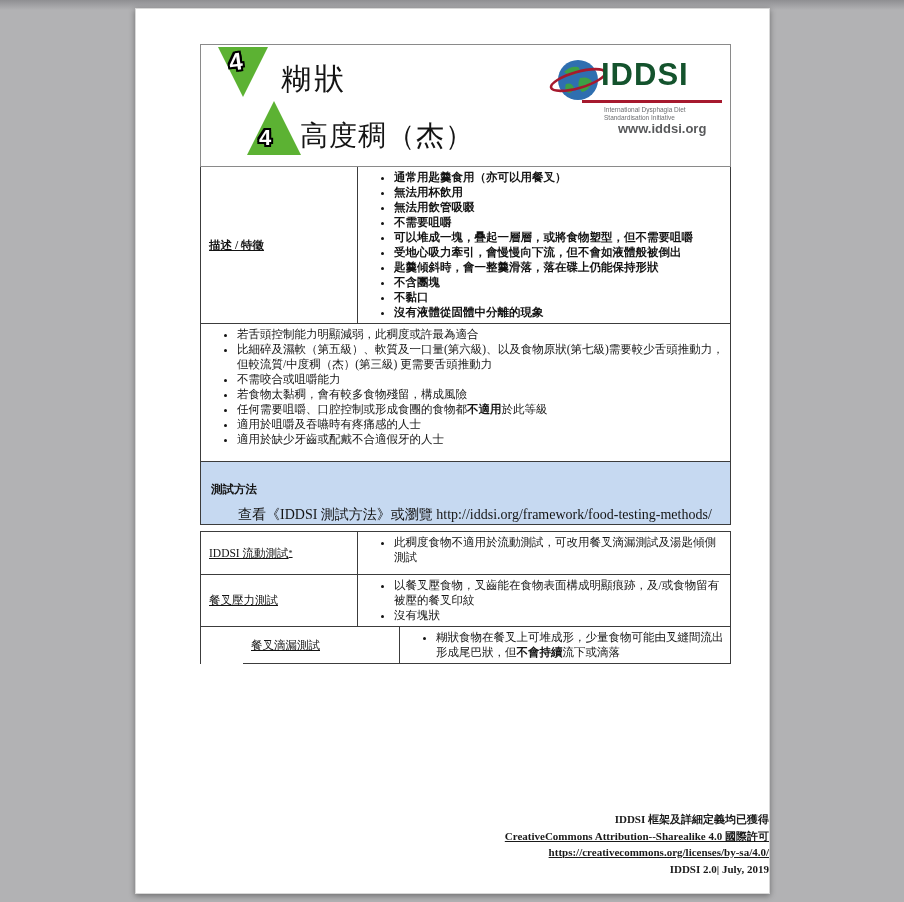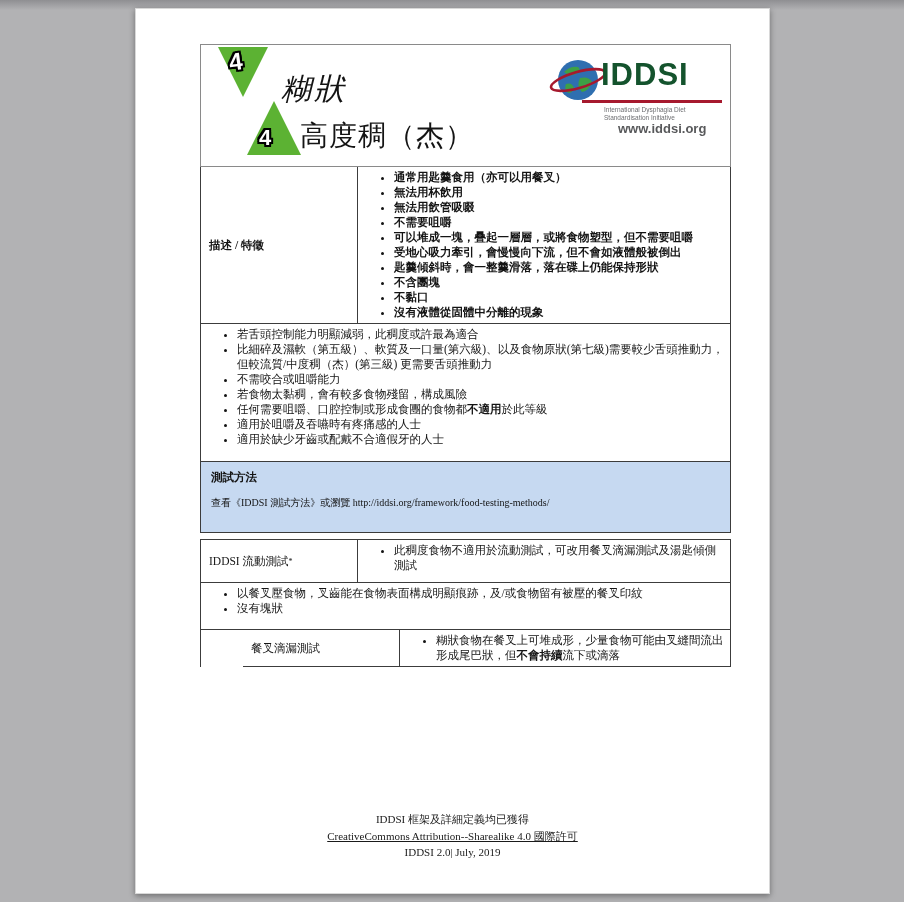--- a/index.html
+++ b/index.html
@@ -14,58 +14,58 @@
   .tri-down{position:absolute;left:17px;top:2px;width:0;height:0;
     border-left:25px solid transparent;border-right:25px solid transparent;
     border-top:50px solid var(--triangle_green);}
   .tri-up{position:absolute;left:46px;top:56px;width:0;height:0;
     border-left:27px solid transparent;border-right:27px solid transparent;
     border-bottom:54px solid var(--triangle_green);}
   .tri-num{position:absolute;color:#fff;font-family:"Liberation Sans",sans-serif;font-weight:bold;
     text-shadow:-2px -2px 0 #000,2px -2px 0 #000,-2px 2px 0 #000,2px 2px 0 #000,0 2px 0 #000,0 -2px 0 #000,2px 0 0 #000,-2px 0 0 #000;}
   .num1{left:28px;top:3px;font-size:24px;transform:rotate(-8deg);}
   .num2{left:58px;top:80px;font-size:22px;}
-  .title-main{position:absolute;left:80px;top:24px;font-size:30px;letter-spacing:3px;font-style:italic;}
+  .title-main{position:absolute;left:80px;top:14px;font-size:30px;letter-spacing:3px;}
   .title-sub{position:absolute;left:99px;top:72px;font-size:28px;letter-spacing:1px;}
 
   
   .logo{position:absolute;right:6px;top:13px;width:168px;font-family:"Liberation Sans",sans-serif;}
   .logo-row{display:flex;align-items:flex-start;}
   .globe{width:44px;height:44px;flex:0 0 44px;overflow:visible;}
   .brand{font-size:31px;font-weight:bold;color:#14532d;letter-spacing:1px;line-height:34px;margin-left:1px;}
   .red-rule{height:3px;background:var(--logo_red);margin:-2px 2px 0 26px;}
   .tagline{margin:3px 0 0 48px;font-size:6.5px;line-height:7.5px;color:#6d6e71;}
   .website{margin:0 0 0 62px;font-size:13px;font-weight:bold;color:#58595b;}
 
   
   .dtable{border:1px solid #3c3c3c;border-bottom:none;margin-top:-1px;}
   .trow{display:flex;border-bottom:1px solid #3c3c3c;}
   .tlabel{width:157px;flex:0 0 157px;border-right:1px solid #3c3c3c;box-sizing:border-box;
-    display:flex;align-items:center;padding:2px 11px 2px 8px;font-size:11.5px;line-height:15px;white-space:pre-line;}
+    display:flex;align-items:center;padding:2px 11px 2px 8px;font-size:11.5px;line-height:15px;white-space:pre-line;text-decoration:underline;}
   .tcell{flex:1;padding:1px 4px 1px 0;}
   .tcell ul{margin:2px 0;padding-left:36px;}
   .tcell li{font-size:11.5px;line-height:15px;}
   .b{font-weight:bold;}
   #main-table .trow:nth-child(1){min-height:151px;}
   #main-table .trow:nth-child(2){min-height:137px;}
   #tests-table .trow:nth-child(1){min-height:42px;}
   #tests-table .trow:nth-child(2){min-height:46px;}
   #tests-table .trow:nth-child(3){min-height:32px;margin-left:42px;}
   sup{font-size:8px;}
 
   
   .banner{margin-top:-1px;border:1px solid #3c3c3c;background:var(--banner_blue);
-    box-sizing:border-box;height:72px;padding:8px 10px;}
+    box-sizing:border-box;height:64px;padding:20px 10px;}
   .banner-title{font-size:11.5px;font-weight:bold;line-height:15px;}
-  .banner-text{font-size:10px;line-height:15px;margin-top:10px;}
+  .banner-text{font-size:14px;line-height:15px;margin-top:10px;margin-left:27px;}
   .gap{height:7px;}
 
   
-  .footer{position:absolute;left:0;top:802px;width:100%;text-align:center;
-    font-size:11px;line-height:16.5px;color:#1a1a1a;}
+  .footer{position:absolute;left:0;top:802px;width:100%;text-align:right;
+    font-size:11px;line-height:16.5px;color:#1a1a1a;font-weight:bold;}
   .u{text-decoration:underline;}
 </style>
 </head>
 <body>
 
 <div class="page">
   <div class="content">
 
     <div class="header-box">
       <div class="tri-down"></div>
@@ -140,20 +140,21 @@
     <div class="dtable" id="tests-table">
         <div class="trow">
           <div class="tlabel">IDDSI 流動測試<sup>*</sup></div>
           <div class="tcell">
             <ul>
               <li><span>此稠度食物不適用於流動測試，可改用餐叉滴漏測試及湯匙傾側測試</span></li>
             </ul>
           </div>
         </div>
         <div class="trow">
+          <div class="tlabel">餐叉壓力測試</div>
           <div class="tcell">
             <ul>
               <li><span>以餐叉壓食物，叉齒能在食物表面構成明顯痕跡，及/或食物留有被壓的餐叉印紋</span></li>
               <li><span>沒有塊狀</span></li>
             </ul>
           </div>
         </div>
         <div class="trow">
           <div class="tlabel">餐叉滴漏測試</div>
           <div class="tcell">
@@ -161,15 +162,16 @@
               <li><span>糊狀食物在餐叉上可堆成形，少量食物可能由叉縫間流出形成尾巴狀，但</span><span class="b">不會持續</span><span>流下或滴落</span></li>
             </ul>
           </div>
         </div>
       </div>
   </div>
 
   <div class="footer">
     <div>IDDSI 框架及詳細定義均已獲得</div>
     <div class="u">CreativeCommons Attribution--Sharealike 4.0  國際許可</div>
+    <div class="u">https://creativecommons.org/licenses/by-sa/4.0/</div>
     <div>IDDSI 2.0| July, 2019</div>
   </div>
 </div>
 
 </body></html>

